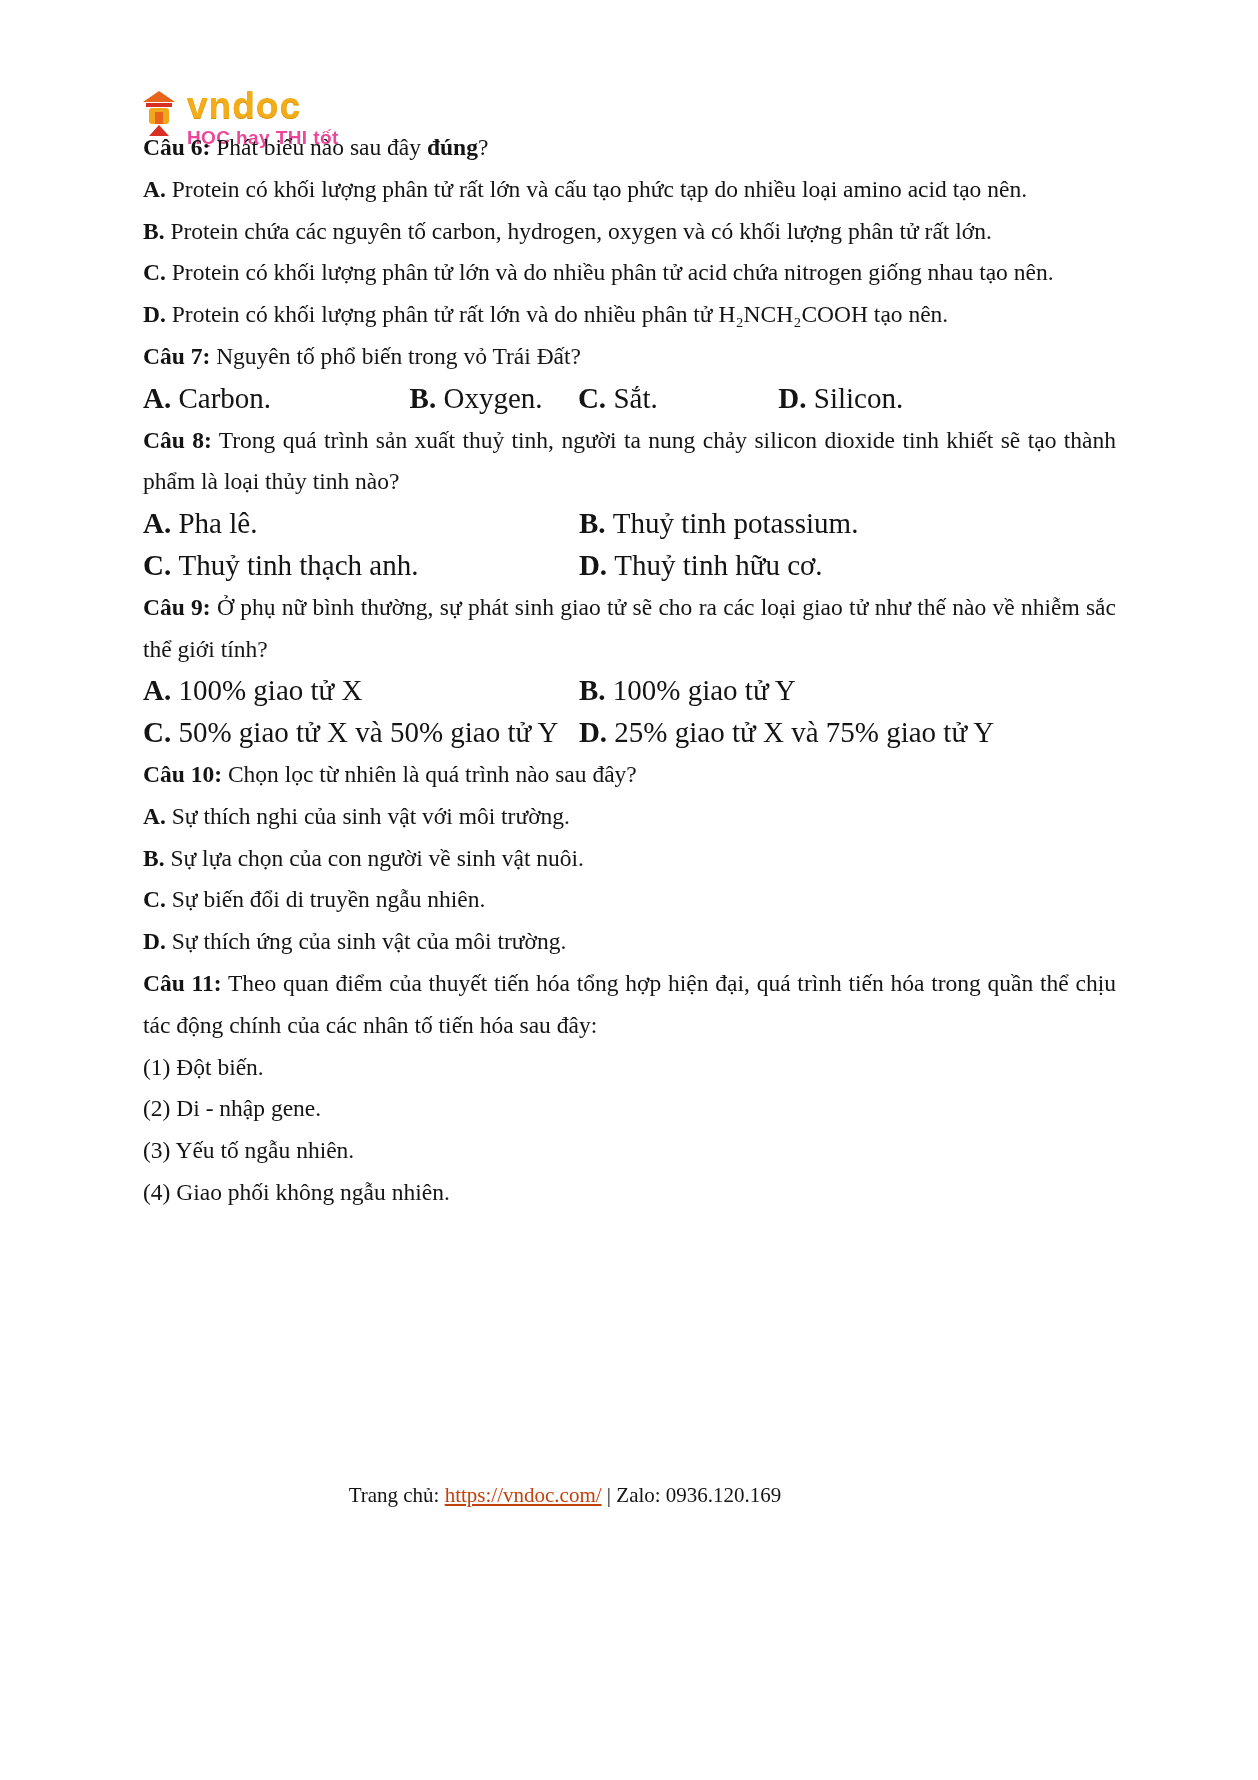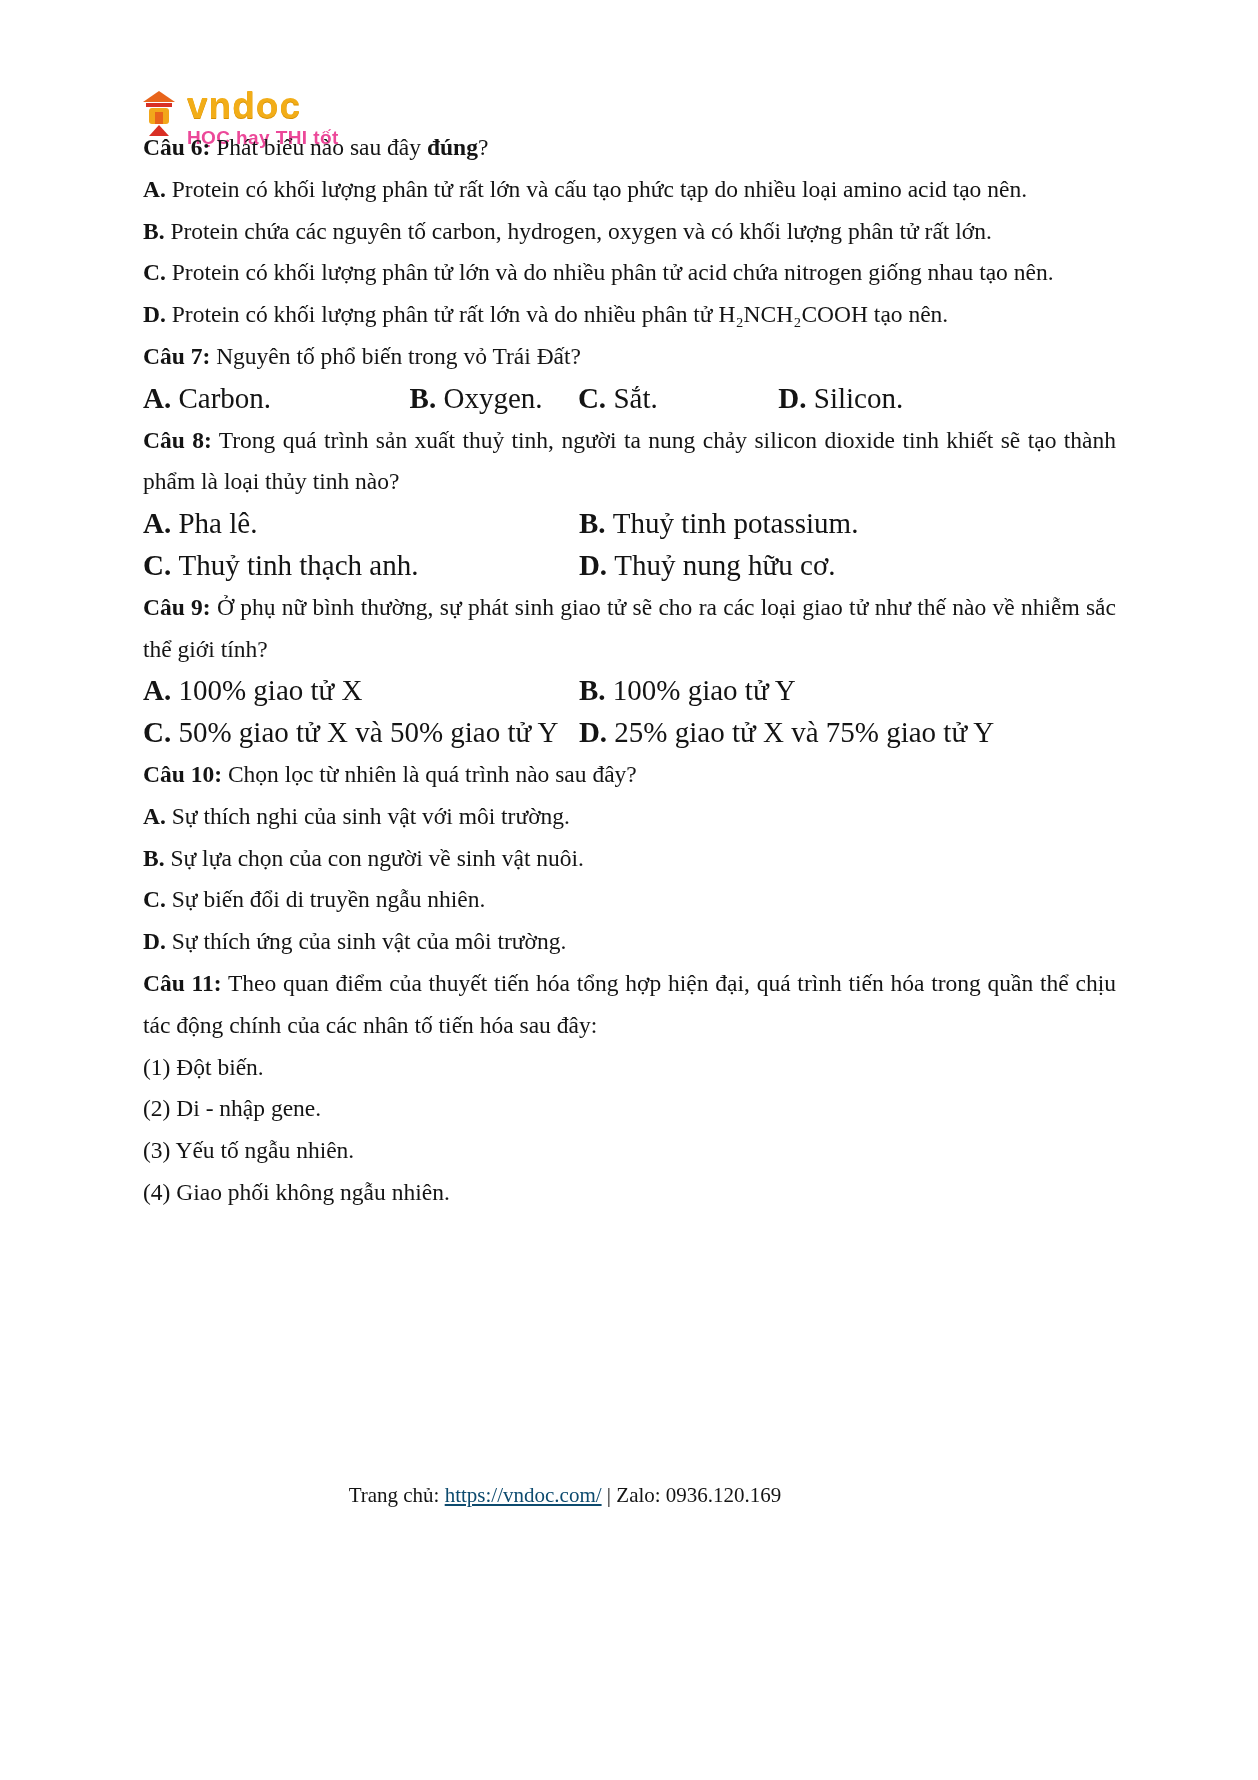--- a/index.html
+++ b/index.html
@@ -75,21 +75,21 @@
   
   .footer {
     position: absolute;
     left: 0;
     width: 1130px;
     top: 1483px;
     text-align: center;
     font-size: 21px;
     color: #141414;
   }
-  .footer-link { color: #0c4a6e; text-decoration: underline; cursor: pointer; }
+  .footer-link { color: #c2410c; text-decoration: underline; cursor: pointer; }
 </style>
 </head>
 <body>
 
 <div class="page">
 
   <header class="logo">
     <svg class="logo-icon" width="42" height="48" viewBox="0 0 42 48" aria-hidden="true">
       <path d="M21 1 L37 12 H5 Z" fill="#e8641b"></path>
       <rect x="8" y="13" width="26" height="4" fill="#d93025"></rect>
@@ -116,21 +116,21 @@
         <div class="opt-cell"><span class="bold">C. </span><span>Sắt.</span></div>
         <div class="opt-cell"><span class="bold">D. </span><span>Silicon.</span></div>
       </div>
       <div class="para"><span class="bold">Câu 8:</span><span> Trong quá trình sản xuất thuỷ tinh, người ta nung chảy silicon dioxide tinh khiết sẽ tạo thành phẩm là loại thủy tinh nào?</span></div>
       <div class="opt-row cols-2">
         <div class="opt-cell"><span class="bold">A. </span><span>Pha lê.</span></div>
         <div class="opt-cell"><span class="bold">B. </span><span>Thuỷ tinh potassium.</span></div>
       </div>
       <div class="opt-row cols-2">
         <div class="opt-cell"><span class="bold">C. </span><span>Thuỷ tinh thạch anh.</span></div>
-        <div class="opt-cell"><span class="bold">D. </span><span>Thuỷ nung hữu cơ.</span></div>
+        <div class="opt-cell"><span class="bold">D. </span><span>Thuỷ tinh hữu cơ.</span></div>
       </div>
       <div class="para"><span class="bold">Câu 9:</span><span> Ở phụ nữ bình thường, sự phát sinh giao tử sẽ cho ra các loại giao tử như thế nào về nhiễm sắc thể giới tính?</span></div>
       <div class="opt-row cols-2">
         <div class="opt-cell"><span class="bold">A. </span><span>100% giao tử X</span></div>
         <div class="opt-cell"><span class="bold">B. </span><span>100% giao tử Y</span></div>
       </div>
       <div class="opt-row cols-2">
         <div class="opt-cell"><span class="bold">C. </span><span>50% giao tử X và 50% giao tử Y</span></div>
         <div class="opt-cell"><span class="bold">D. </span><span>25% giao tử X và 75% giao tử Y</span></div>
       </div>

